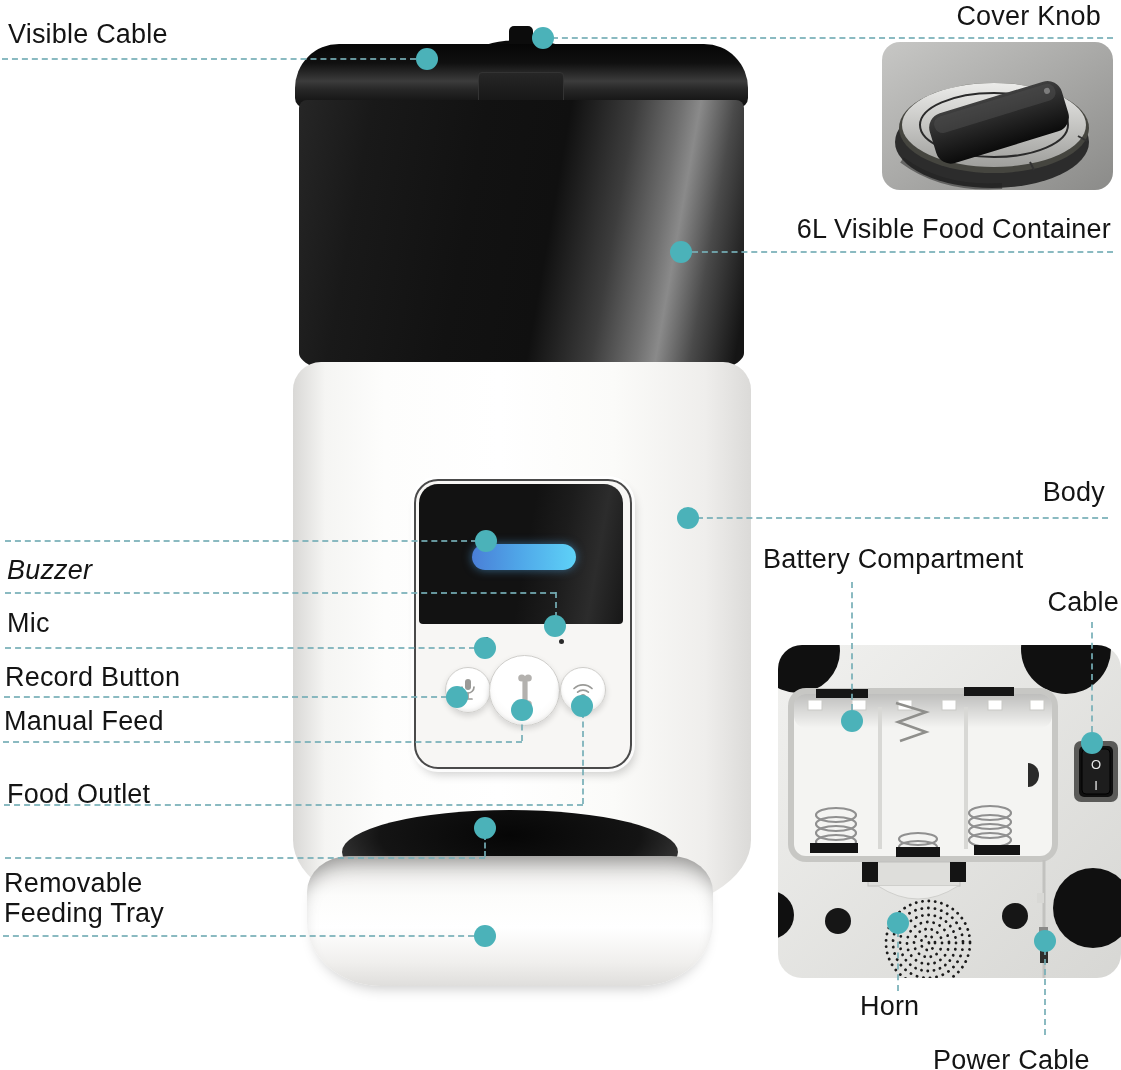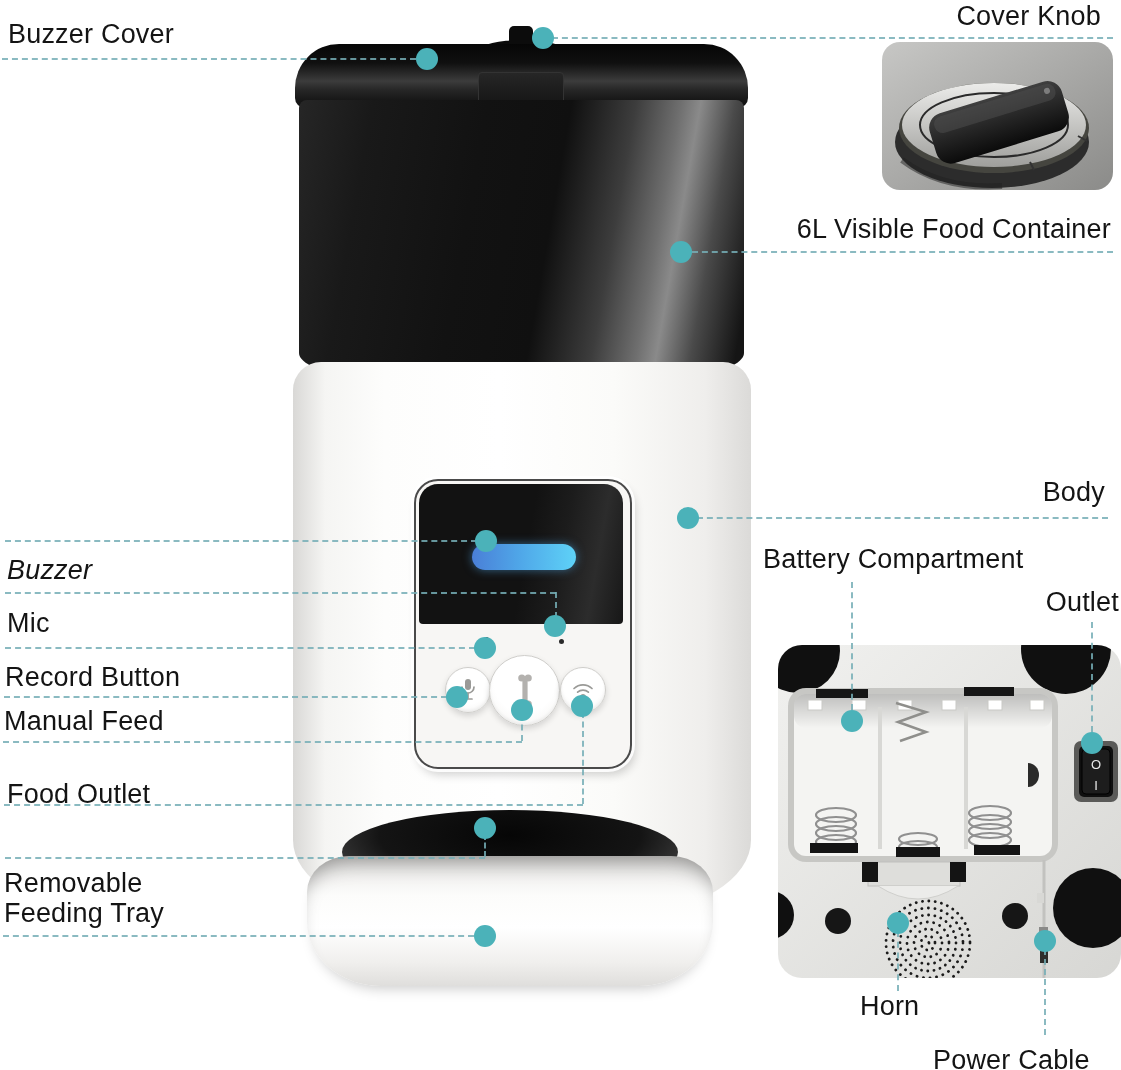--- a/index.html
+++ b/index.html
@@ -301,28 +301,28 @@
   <div class="dot" style="left:446px; top:686px;"></div>
   <div class="dot" style="left:511px; top:699px;"></div>
   <div class="dot" style="left:571px; top:695px;"></div>
   <div class="dot" style="left:474px; top:817px;"></div>
   <div class="dot" style="left:474px; top:925px;"></div>
   <div class="dot" style="left:841px; top:710px;"></div>
   <div class="dot" style="left:1081px;top:732px;"></div>
   <div class="dot" style="left:887px; top:912px;"></div>
   <div class="dot" style="left:1034px;top:930px;"></div>
 
-  <div class="lbl" style="left:8px;  top:19px;">Buzzer Cover</div>
+  <div class="lbl" style="left:8px;  top:19px;">Visible Cable</div>
   <div class="lbl" style="right:20px;top:1px;">Cover Knob</div>
   <div class="lbl" style="right:10px;top:214px;">6L Visible Food Container</div>
   <div class="lbl" style="right:16px;top:477px;">Body</div>
   <div class="lbl" style="left:7px;  top:555px;font-style:italic;">Buzzer</div>
   <div class="lbl" style="left:7px;  top:608px;">Mic</div>
   <div class="lbl" style="left:5px;  top:662px;">Record Button</div>
   <div class="lbl" style="left:4px;  top:706px;">Manual Feed</div>
   <div class="lbl" style="left:7px;  top:779px;">Food Outlet</div>
   <div class="lbl" style="left:763px;top:544px;">Battery Compartment</div>
   <div class="lbl wrap" style="left:4px; top:868px; width:200px;">Removable Feeding Tray</div>
-  <div class="lbl" style="right:2px; top:587px;">Outlet</div>
+  <div class="lbl" style="right:2px; top:587px;">Cable</div>
   <div class="lbl" style="left:860px;top:991px;">Horn</div>
   <div class="lbl" style="left:933px;top:1035px;margin-top:10px;">Power Cable</div>
 
 </div>
 
 </body></html>

